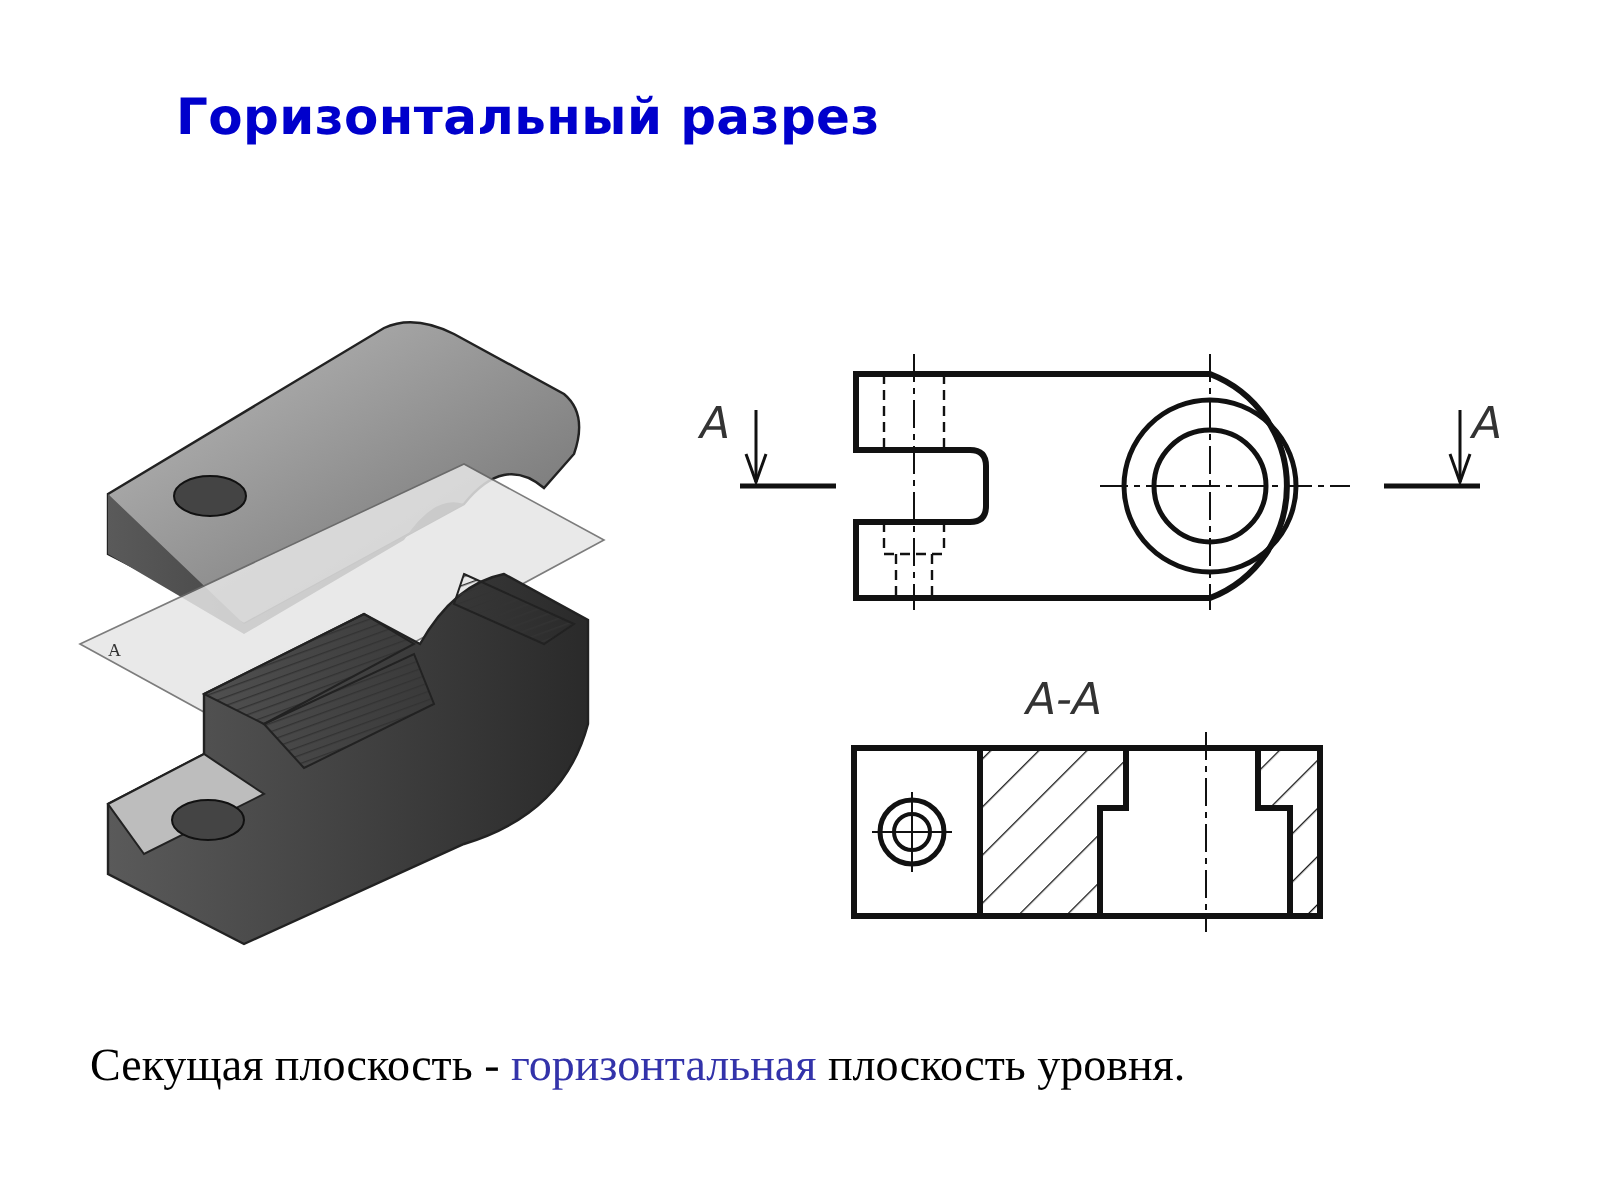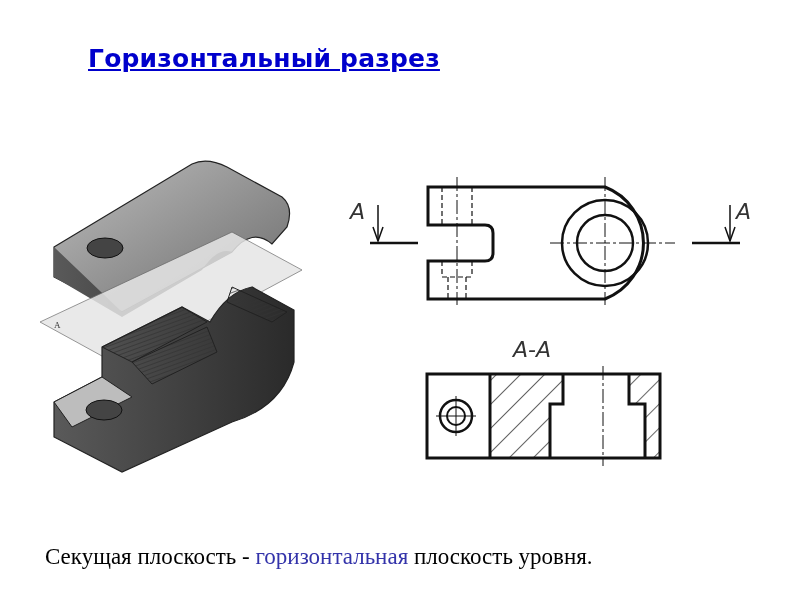--- a/index.html
+++ b/index.html
@@ -1,18 +1,18 @@
 <!DOCTYPE html>
 <html><head>
 <meta charset="utf-8">
 <style>
   html, body { margin: 0; padding: 0; background: #ffffff; }
   .slide { position: relative; width: 800px; height: 600px; background: #fff; overflow: hidden; }
-  .title { position: absolute; left: 88px; top: 44px; font-family: "DejaVu Sans", sans-serif; font-weight: bold; font-size: 25px; color: #0000cc; letter-spacing: 0.2px; text-decoration: underline; }
-  .caption { position: absolute; left: 45px; top: 520px; font-family: "Liberation Serif", serif; font-size: 23px; color: #000; margin-top: 24px; }
+  .title { position: absolute; left: 88px; top: 44px; font-family: "DejaVu Sans", sans-serif; font-weight: bold; font-size: 25px; color: #0000cc; letter-spacing: 0.2px; }
+  .caption { position: absolute; left: 45px; top: 520px; font-family: "Liberation Serif", serif; font-size: 23px; color: #000; }
   .caption .hl { color: #3333aa; }
   svg { position: absolute; }
   .lbl { font-family: "DejaVu Sans", sans-serif; font-style: italic; font-size: 22px; fill: #333; }
 </style>
 </head>
 <body>
 
 <div class="slide">
   <div class="title">Горизонтальный разрез</div>
 

